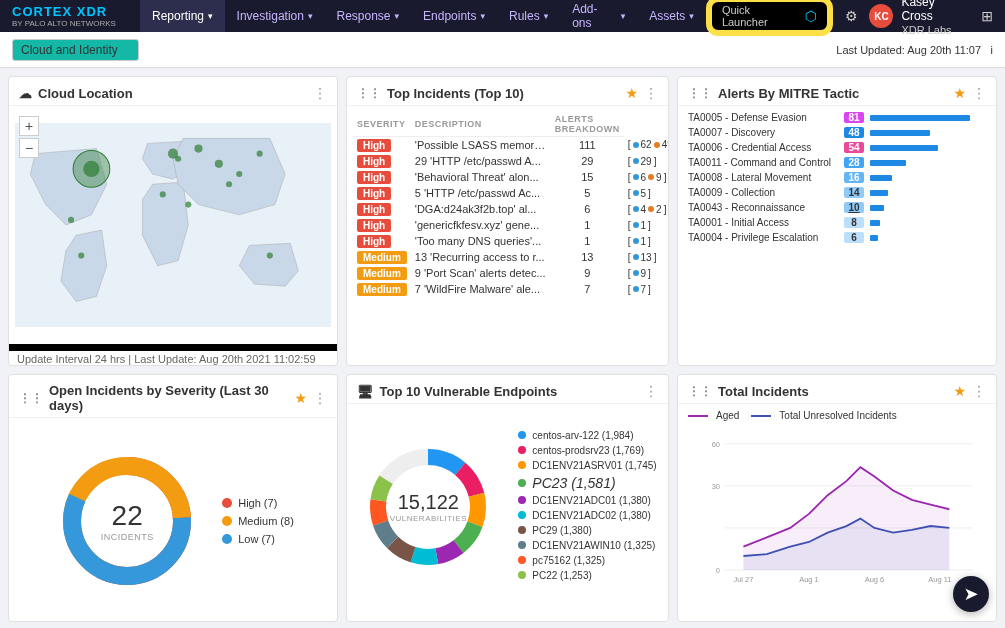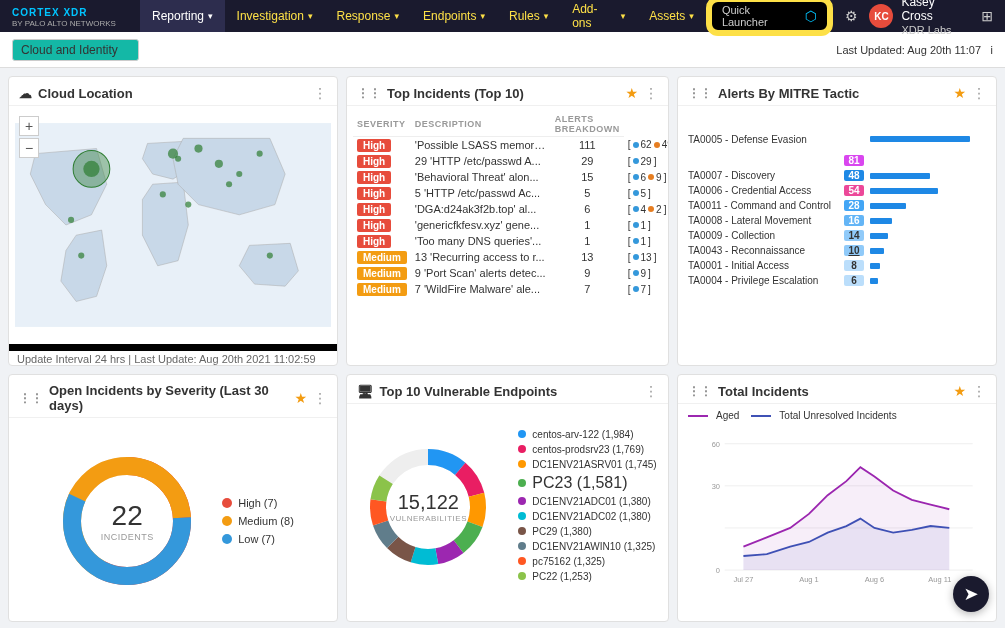--- a/index.html
+++ b/index.html
@@ -1,23 +1,23 @@
 <!DOCTYPE html>
 <html><head>
   <meta charset="utf-8">
   <style>
     * { box-sizing: border-box; margin: 0; padding: 0; }
     body { font-family: 'Segoe UI', Arial, sans-serif; background: #f0f2f5; font-size: 12px; color: #333; width: 1005px; height: 628px; overflow: hidden; }
 
     
     .topnav { display: flex; align-items: center; background: #1a1a2e; height: 32px; color: #ccc; }
     .logo-area { display: flex; align-items: center; padding: 0 12px; min-width: 140px; }
-    .logo-text { color: #00c4ff; font-weight: bold; font-size: 10px; letter-spacing: 1px; }
+    .logo-text { color: #00c4ff; font-weight: bold; font-size: 13px; letter-spacing: 1px; }
     .logo-sub { color: #aaa; font-size: 8px; display: block; }
-    .nav-item { display: flex; align-items: center; padding: 0 12px; height: 32px; cursor: pointer; font-size: 12px; color: #fde047; position: relative; }
+    .nav-item { display: flex; align-items: center; padding: 0 12px; height: 32px; cursor: pointer; font-size: 12px; color: #c4b5fd; position: relative; }
     .nav-item.active { background: #2d2d4e; color: #fff; }
     .nav-item .arrow { margin-left: 4px; font-size: 9px; }
     .nav-right { margin-left: auto; display: flex; align-items: center; gap: 8px; padding-right: 8px; }
     .nav-icon { color: #ccc; cursor: pointer; font-size: 14px; padding: 4px; }
     .quick-launcher { background: #000000; color: #ccc; border: 6px solid #fde047; border-radius: 12px; padding: 2px 10px; font-size: 11px; display: flex; align-items: center; gap: 6px; cursor: pointer; }
     .user-avatar { width: 24px; height: 24px; border-radius: 50%; background: #e74c3c; display: flex; align-items: center; justify-content: center; color: white; font-size: 10px; font-weight: bold; }
     .user-info { color: #ccc; font-size: 11px; line-height: 1.2; }
     .user-name { color: #fff; font-size: 12px; }
 
     
@@ -58,21 +58,21 @@
     .alert-orange { background: #e67e22; }
     .star-icon { color: #f39c12; }
 
     
     .mitre-card { grid-column: 3; grid-row: 1; }
     .mitre-body { padding: 6px 10px; }
     .mitre-row { display: flex; align-items: center; margin-bottom: 4px; gap: 6px; }
     .mitre-label { font-size: 10px; color: #333; width: 150px; flex-shrink: 0; }
     .mitre-count { font-size: 10px; font-weight: bold; color: #fff; background: #3498db; border-radius: 2px; padding: 0 4px; min-width: 20px; text-align: center; }
     .mitre-count.c106 { background: #1565c0; }
-    .mitre-count.c81 { background: #d946ef; margin-top: 43px; }
+    .mitre-count.c81 { background: #d946ef; }
     .mitre-count.c48 { background: #1e88e5; }
     .mitre-count.c54 { background: #ec4899; }
     .mitre-count.c28 { background: #42a5f5; }
     .mitre-count.c16 { background: #64b5f6; }
     .mitre-count.c14 { background: #90caf9; color: #333; }
     .mitre-count.c10 { background: #90caf9; color: #333; text-decoration: underline; }
     .mitre-count.c8 { background: #bbdefb; color: #333; }
     .mitre-count.c6 { background: #bbdefb; color: #333; }
     .mitre-bar { height: 6px; background: #1e88e5; border-radius: 1px; }
 
@@ -477,21 +477,21 @@
           <div class="ep-item">
             <span class="ep-dot" style="background:#e91e63;"></span>
             <span style="font-size:10px;">centos-prodsrv23 (1,769)</span>
           </div>
           <div class="ep-item">
             <span class="ep-dot" style="background:#ff9800;"></span>
             <span style="font-size:10px;">DC1ENV21ASRV01 (1,745)</span>
           </div>
           <div class="ep-item">
             <span class="ep-dot" style="background:#4caf50;"></span>
-            <span style="font-size:16px;">PC23 (1,581)</span>
+            <span style="font-size:14px;font-style:italic;">PC23 (1,581)</span>
           </div>
           <div class="ep-item">
             <span class="ep-dot" style="background:#9c27b0;"></span>
             <span style="font-size:10px;">DC1ENV21ADC01 (1,380)</span>
           </div>
           <div class="ep-item">
             <span class="ep-dot" style="background:#00bcd4;"></span>
             <span style="font-size:10px;">DC1ENV21ADC02 (1,380)</span>
           </div>
           <div class="ep-item">

